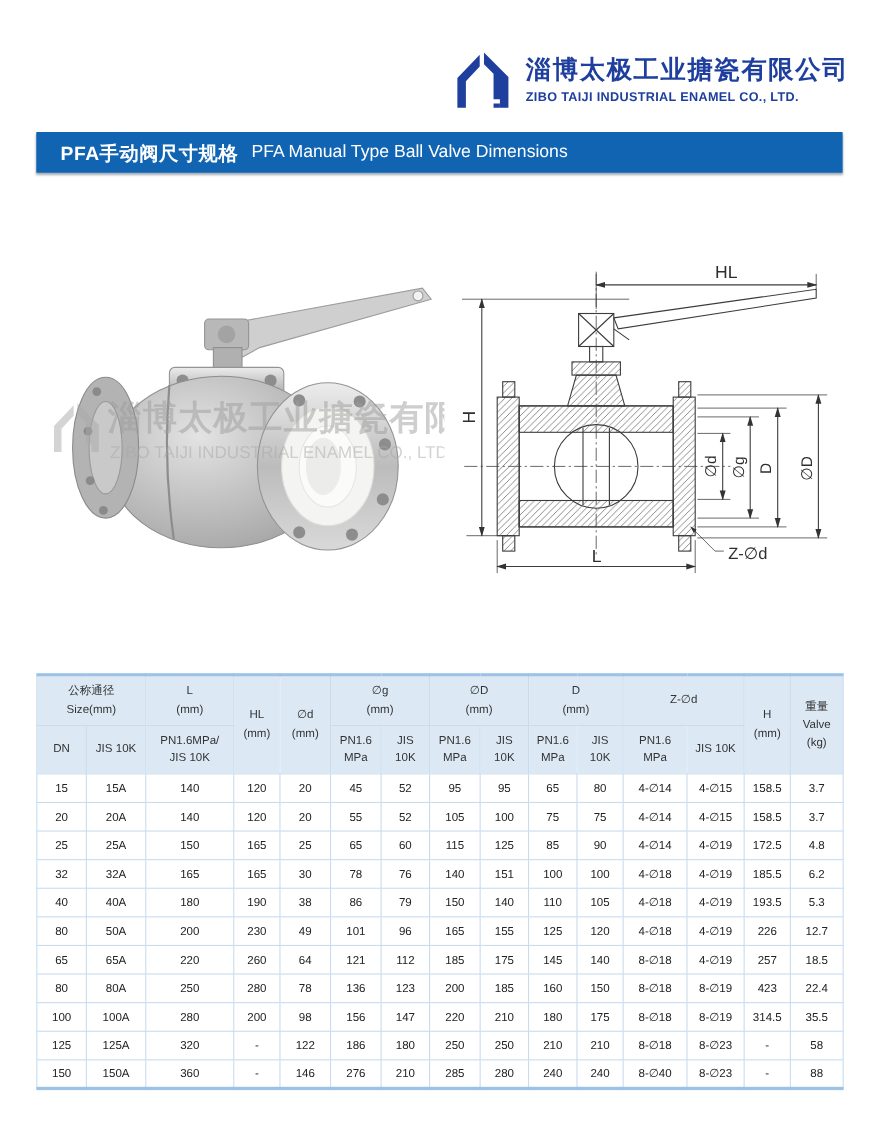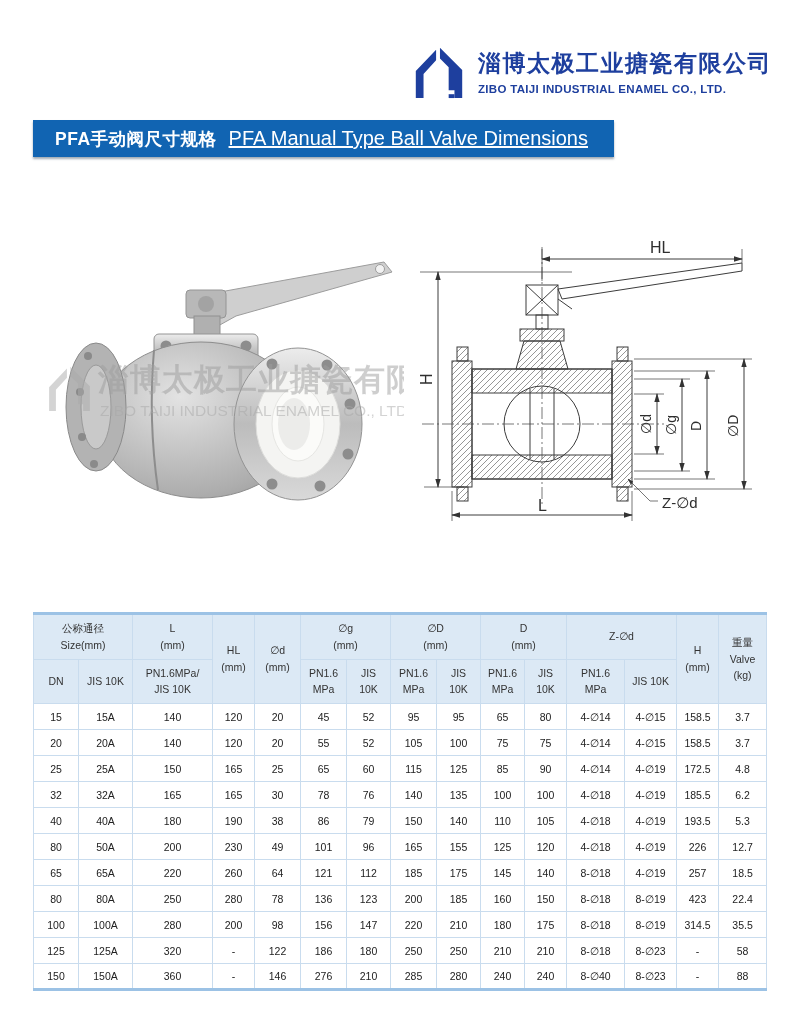--- a/index.html
+++ b/index.html
@@ -14,27 +14,27 @@
   .logo-wrap {
     position: absolute; top: 40px; right: 28px;
     display: flex; align-items: center; gap: 10px;
   }
   .logo-mark { width: 58px; height: 62px; flex: 0 0 auto; }
   .logo-text { display: flex; flex-direction: column; }
   .logo-cn { font-size: 23px; font-weight: bold; color: #1e3f9e; letter-spacing: 1.5px; }
   .logo-en { font-size: 11.5px; font-weight: bold; color: #1e3f9e; margin-top: 4px; letter-spacing: 0.3px; }
   
   .title-bar {
-    position: absolute; left: 33px; top: 120px; width: 581px; height: 37px;
+    position: absolute; left: 33px; top: 120px; width: 733px; height: 37px;
     background: #1164b2; color: #ffffff;
     display: flex; align-items: center; padding-left: 22px;
     box-shadow: 0 2px 2px rgba(70,90,110,0.5);
   }
   .title-cn { font-size: 17.5px; font-weight: bold; letter-spacing: 0.5px; }
-  .title-en { font-size: 20px; margin-left: 12px; text-decoration: underline; }
+  .title-en { font-size: 16px; margin-left: 12px; }
   
   .photo-box { position: absolute; left: 36px; top: 232px; width: 368px; height: 278px; }
   .drawing-box { position: absolute; left: 412px; top: 229px; width: 384px; height: 302px; }
   svg { display: block; }
   
   table.dims {
     position: absolute; left: 33px; top: 612px; width: 733px;
     border-collapse: collapse; table-layout: fixed;
     border-top: 3px solid #9cc2e5; border-bottom: 3px solid #9cc2e5;
     font-size: 10.5px; color: #222;
@@ -364,21 +364,21 @@
       </tr>
       <tr>
         <td>32</td>
         <td>32A</td>
         <td>165</td>
         <td>165</td>
         <td>30</td>
         <td>78</td>
         <td>76</td>
         <td>140</td>
-        <td>135</td>
+        <td>151</td>
         <td>100</td>
         <td>100</td>
         <td>4-∅18</td>
         <td>4-∅19</td>
         <td>185.5</td>
         <td>6.2</td>
       </tr>
       <tr>
         <td>40</td>
         <td>40A</td>

